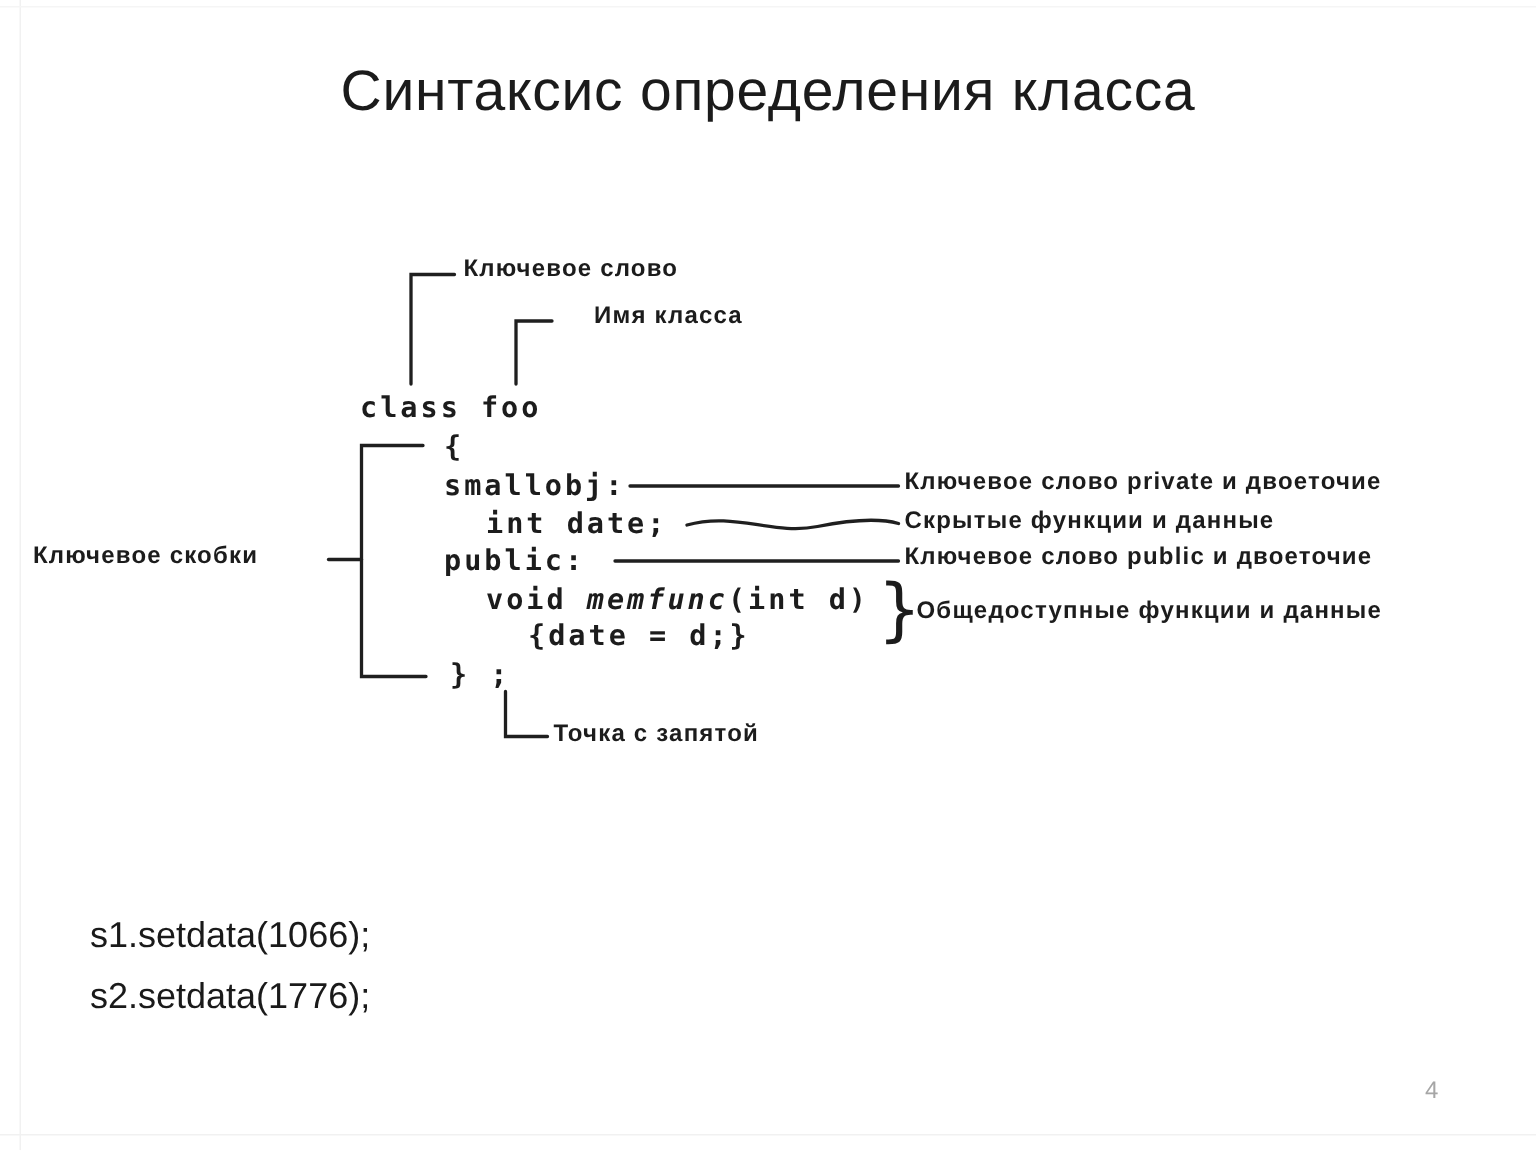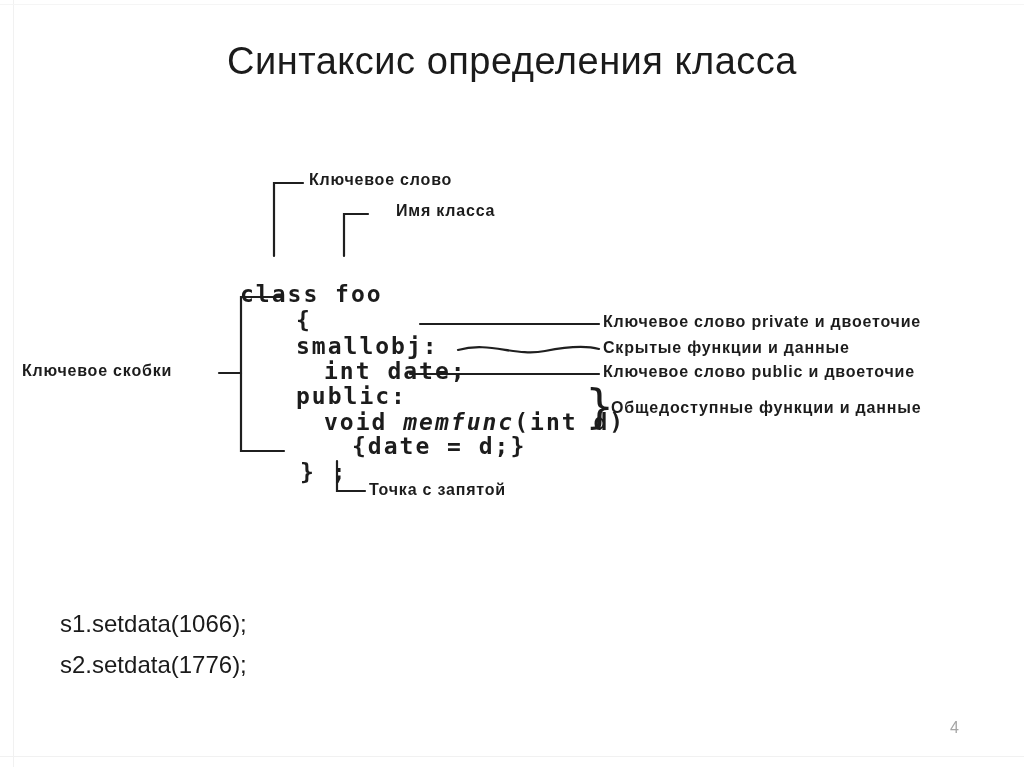--- a/index.html
+++ b/index.html
@@ -27,26 +27,25 @@
     color: #1b1b1b;
   }
 
   svg.lines { position: absolute; left: 0; top: 0; width: 1024px; height: 767px; }
   svg.lines path { stroke: #1f1f1f; stroke-width: 2.2; fill: none; stroke-linecap: round; }
 
   .code {
     position: absolute;
     font-family: "DejaVu Sans Mono", "Liberation Mono", monospace;
     font-weight: 700;
-    font-size: 23px;
+    font-size: 19px;
     letter-spacing: 2px;
     color: #1c1c1c;
     white-space: pre;
     line-height: 1;
-    margin-top: 20px;
   }
   .code .ital { font-style: italic; }
 
   .lbl {
     position: absolute;
     font-size: 16px;
     font-weight: 700;
     letter-spacing: 0.8px;
     color: #1c1c1c;
     white-space: nowrap;

